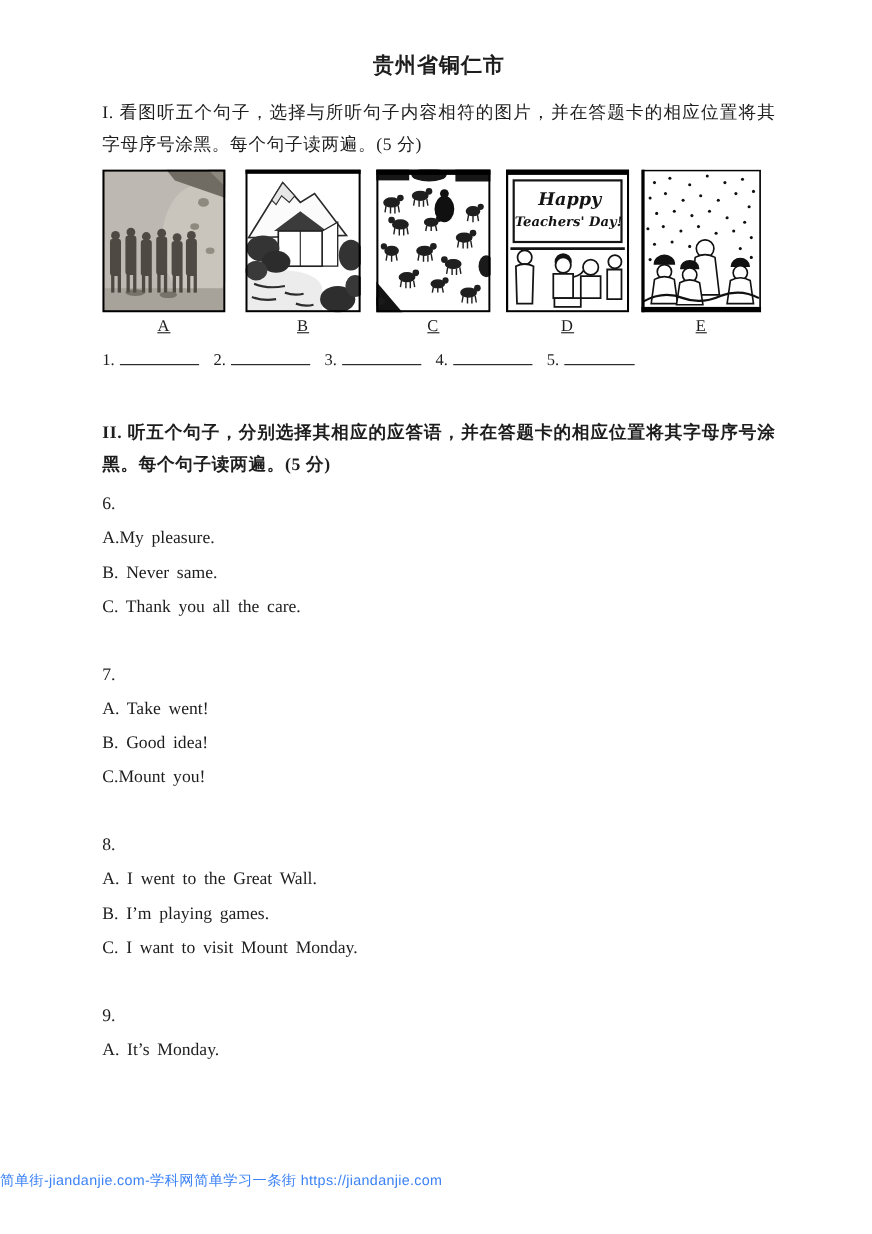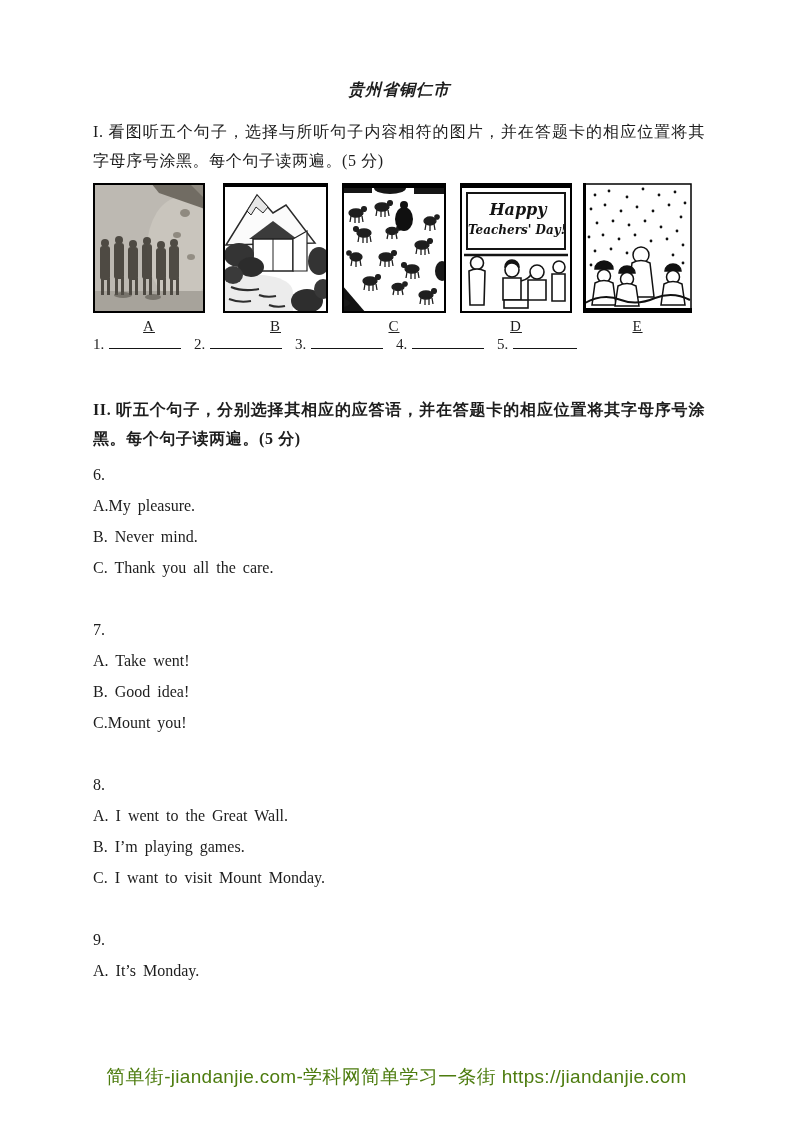--- a/index.html
+++ b/index.html
@@ -5,52 +5,52 @@
 <style>
   html,body { margin:0; padding:0; background:#ffffff; }
   .page {
     position:relative; width:793px; height:1122px; margin:0 auto;
     background:#ffffff; overflow:hidden;
     font-family:"Liberation Serif","DejaVu Serif",serif;
     color:#1d1d1d;
   }
   .content { position:absolute; left:93px; top:0; width:612px; }
   .doc-title {
-    margin:0; padding-top:80px; font-size:16px; font-weight:bold;
-    text-align:center; letter-spacing:1px;font-style:italic;
+    margin:0; padding-top:46px; font-size:19px; font-weight:bold;
+    text-align:center; letter-spacing:1px;
   }
   .cn-par {
     font-size:16px; line-height:29px; text-align:justify;
     letter-spacing:0.6px; margin:0;
   }
   .instr1 { margin-top:16px; }
   .instr2 { margin-top:42px;font-weight:bold; }
 
   .pictures { position:relative; height:152px; margin-top:8px; }
   .pic { position:absolute; top:0;text-decoration:underline; }
   .pic svg { display:block; }
   .pic-label { text-align:center; font-size:15px; margin-top:5px; letter-spacing:1px; }
 
-  .blanks { font-size:15px; white-space:nowrap; }
+  .blanks { margin-top:12px; font-size:15px; white-space:nowrap; }
   .blank-item { display:inline-block; margin-right:9px; }
   .blank-num { display:inline-block; }
   .blank-line {
     display:inline-block; width:72px; height:13px;
     border-bottom:1.4px solid #151515; margin-left:5px;
   }
   .blank-item:last-child .blank-line { width:64px; }
 
   .question { margin-top:31px; }
   .question.first { margin-top:6px; }
   .qnum, .opt { font-size:16px; line-height:31px; word-spacing:3px; margin:0; }
 
   .footer {
     position:absolute; left:0; top:1064px; width:100%;
-    text-align:center; font-family:"Liberation Sans","DejaVu Sans",sans-serif;
-    font-size:19px; color:#4d7c0f; letter-spacing:0.3px;
+    font-family:"Liberation Sans","DejaVu Sans",sans-serif;
+    font-size:13px; color:#3b82f6; letter-spacing:0.3px;
   }
 </style>
 </head>
 <body>
 
 <div class="page">
   <div class="content">
 
     <h1 class="doc-title">贵州省铜仁市</h1>
 
@@ -301,21 +301,21 @@
       <span class="blank-item"><span class="blank-num">3.</span><span class="blank-line"></span></span>
       <span class="blank-item"><span class="blank-num">4.</span><span class="blank-line"></span></span>
       <span class="blank-item"><span class="blank-num">5.</span><span class="blank-line"></span></span>
     </div>
 
     <p class="cn-par instr2">II. 听五个句子，分别选择其相应的应答语，并在答题卡的相应位置将其字母序号涂黑。每个句子读两遍。(5 分)</p>
 
     <div class="question first">
       <p class="qnum">6.</p>
       <p class="opt">A.My pleasure.</p>
-      <p class="opt">B. Never mind.</p>
+      <p class="opt">B. Never same.</p>
       <p class="opt">C. Thank you all the care.</p>
     </div>
 
     <div class="question">
       <p class="qnum">7.</p>
       <p class="opt">A. Take went!</p>
       <p class="opt">B. Good idea!</p>
       <p class="opt">C.Mount you!</p>
     </div>
 

